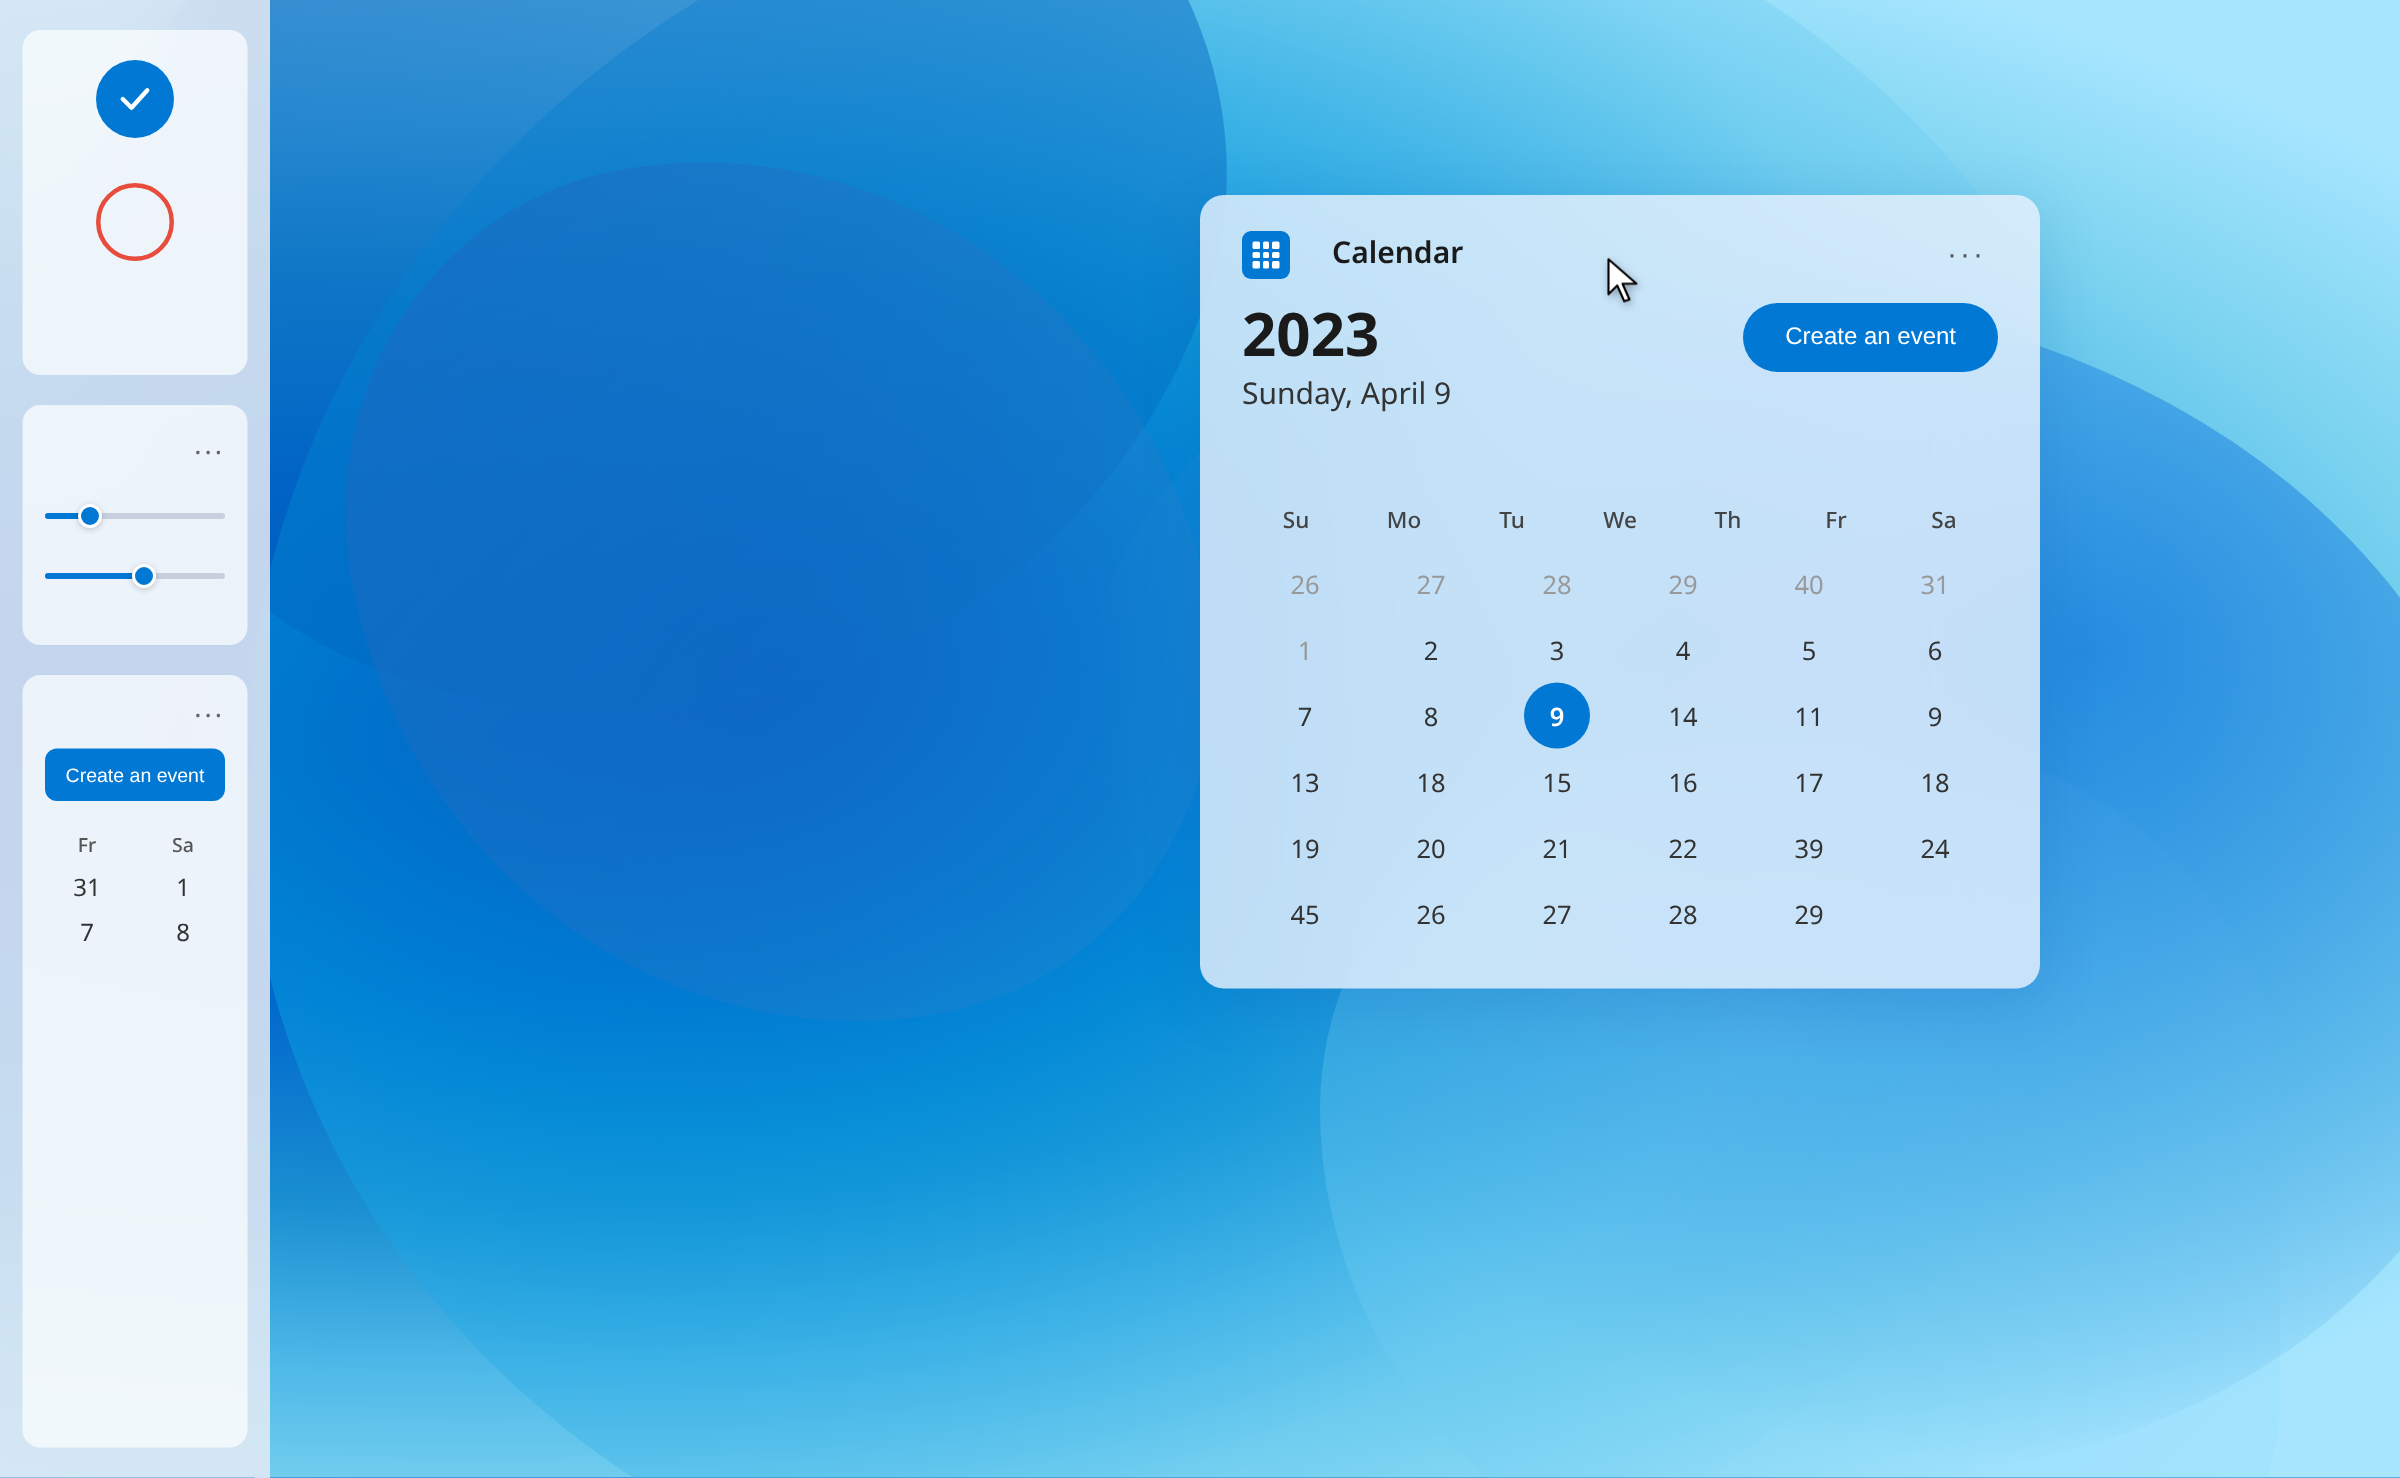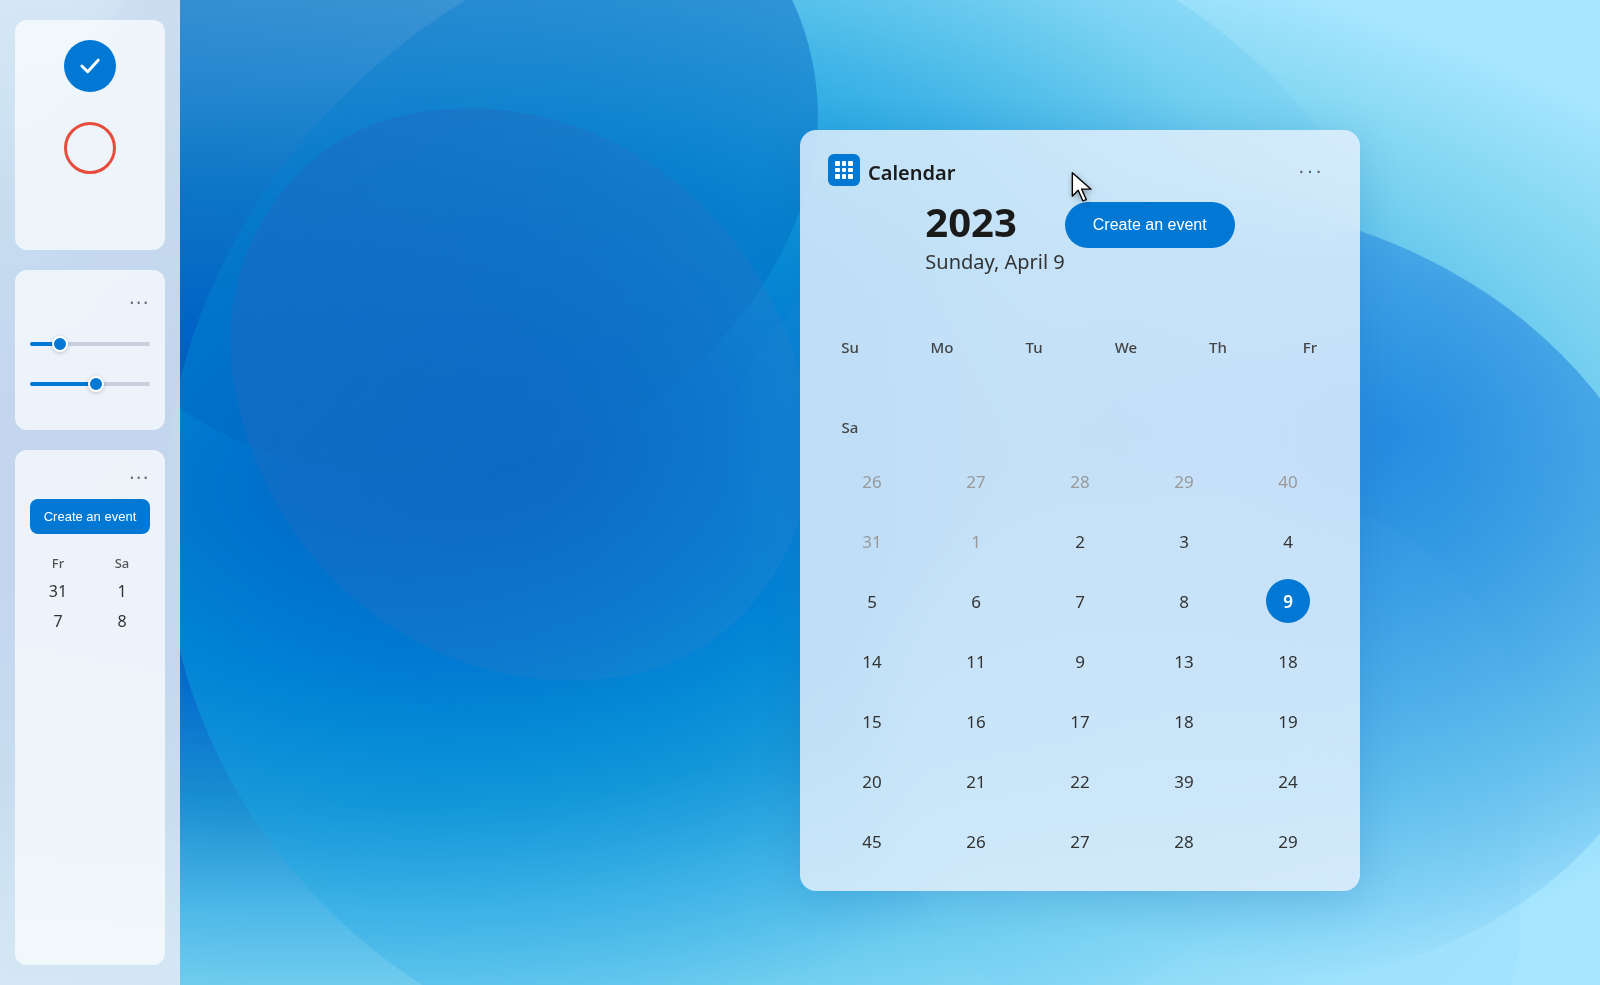--- a/index.html
+++ b/index.html
@@ -237,22 +237,22 @@
 
     .cal-header {
       display: flex;
       align-items: center;
       justify-content: space-between;
       margin-bottom: 16px;
     }
 
     .cal-title-row {
       display: flex;
-      align-items: flex-end;
-      gap: 8px;
+      align-items: flex-start;
+      gap: 28px;
     }
 
     .cal-icon {
       width: 32px;
       height: 32px;
       background: #0078d4;
       border-radius: 6px;
       display: flex;
       align-items: center;
       justify-content: center;
@@ -311,52 +311,51 @@
       font-size: 16px;
       font-weight: 500;
       cursor: pointer;
       white-space: nowrap;
       flex-shrink: 0;
     }
 
     .cal-top-section {
       display: flex;
       align-items: flex-start;
-      justify-content: center;
+      justify-content: space-between;
       margin-bottom: 20px;
     }
 
     .cal-year-date {
       display: flex;
       flex-direction: column;
     }
 
     .cal-grid {
       width: 100%;
     }
 
     .cal-grid-header {
       display: grid;
-      grid-template-columns: repeat(6, 1fr);
-      margin-bottom: 16px;
-      gap: 48px;
+      grid-template-columns: repeat(7, 1fr);
+      margin-bottom: 4px;
     }
 
     .cal-day-header {
       text-align: center;
       font-size: 15px;
       color: #444;
       font-weight: 500;
       padding: 6px 0;
     }
 
     .cal-grid-body {
       display: grid;
-      grid-template-columns: repeat(5, 1fr);
-      gap: 16px;
+      grid-template-columns: repeat(6, 1fr);
+      gap: 0;
     }
 
     .cal-day {
       text-align: center;
       padding: 10px 4px;
       font-size: 17px;
       color: #333;
       cursor: pointer;
       border-radius: 50%;
       width: 44px;

